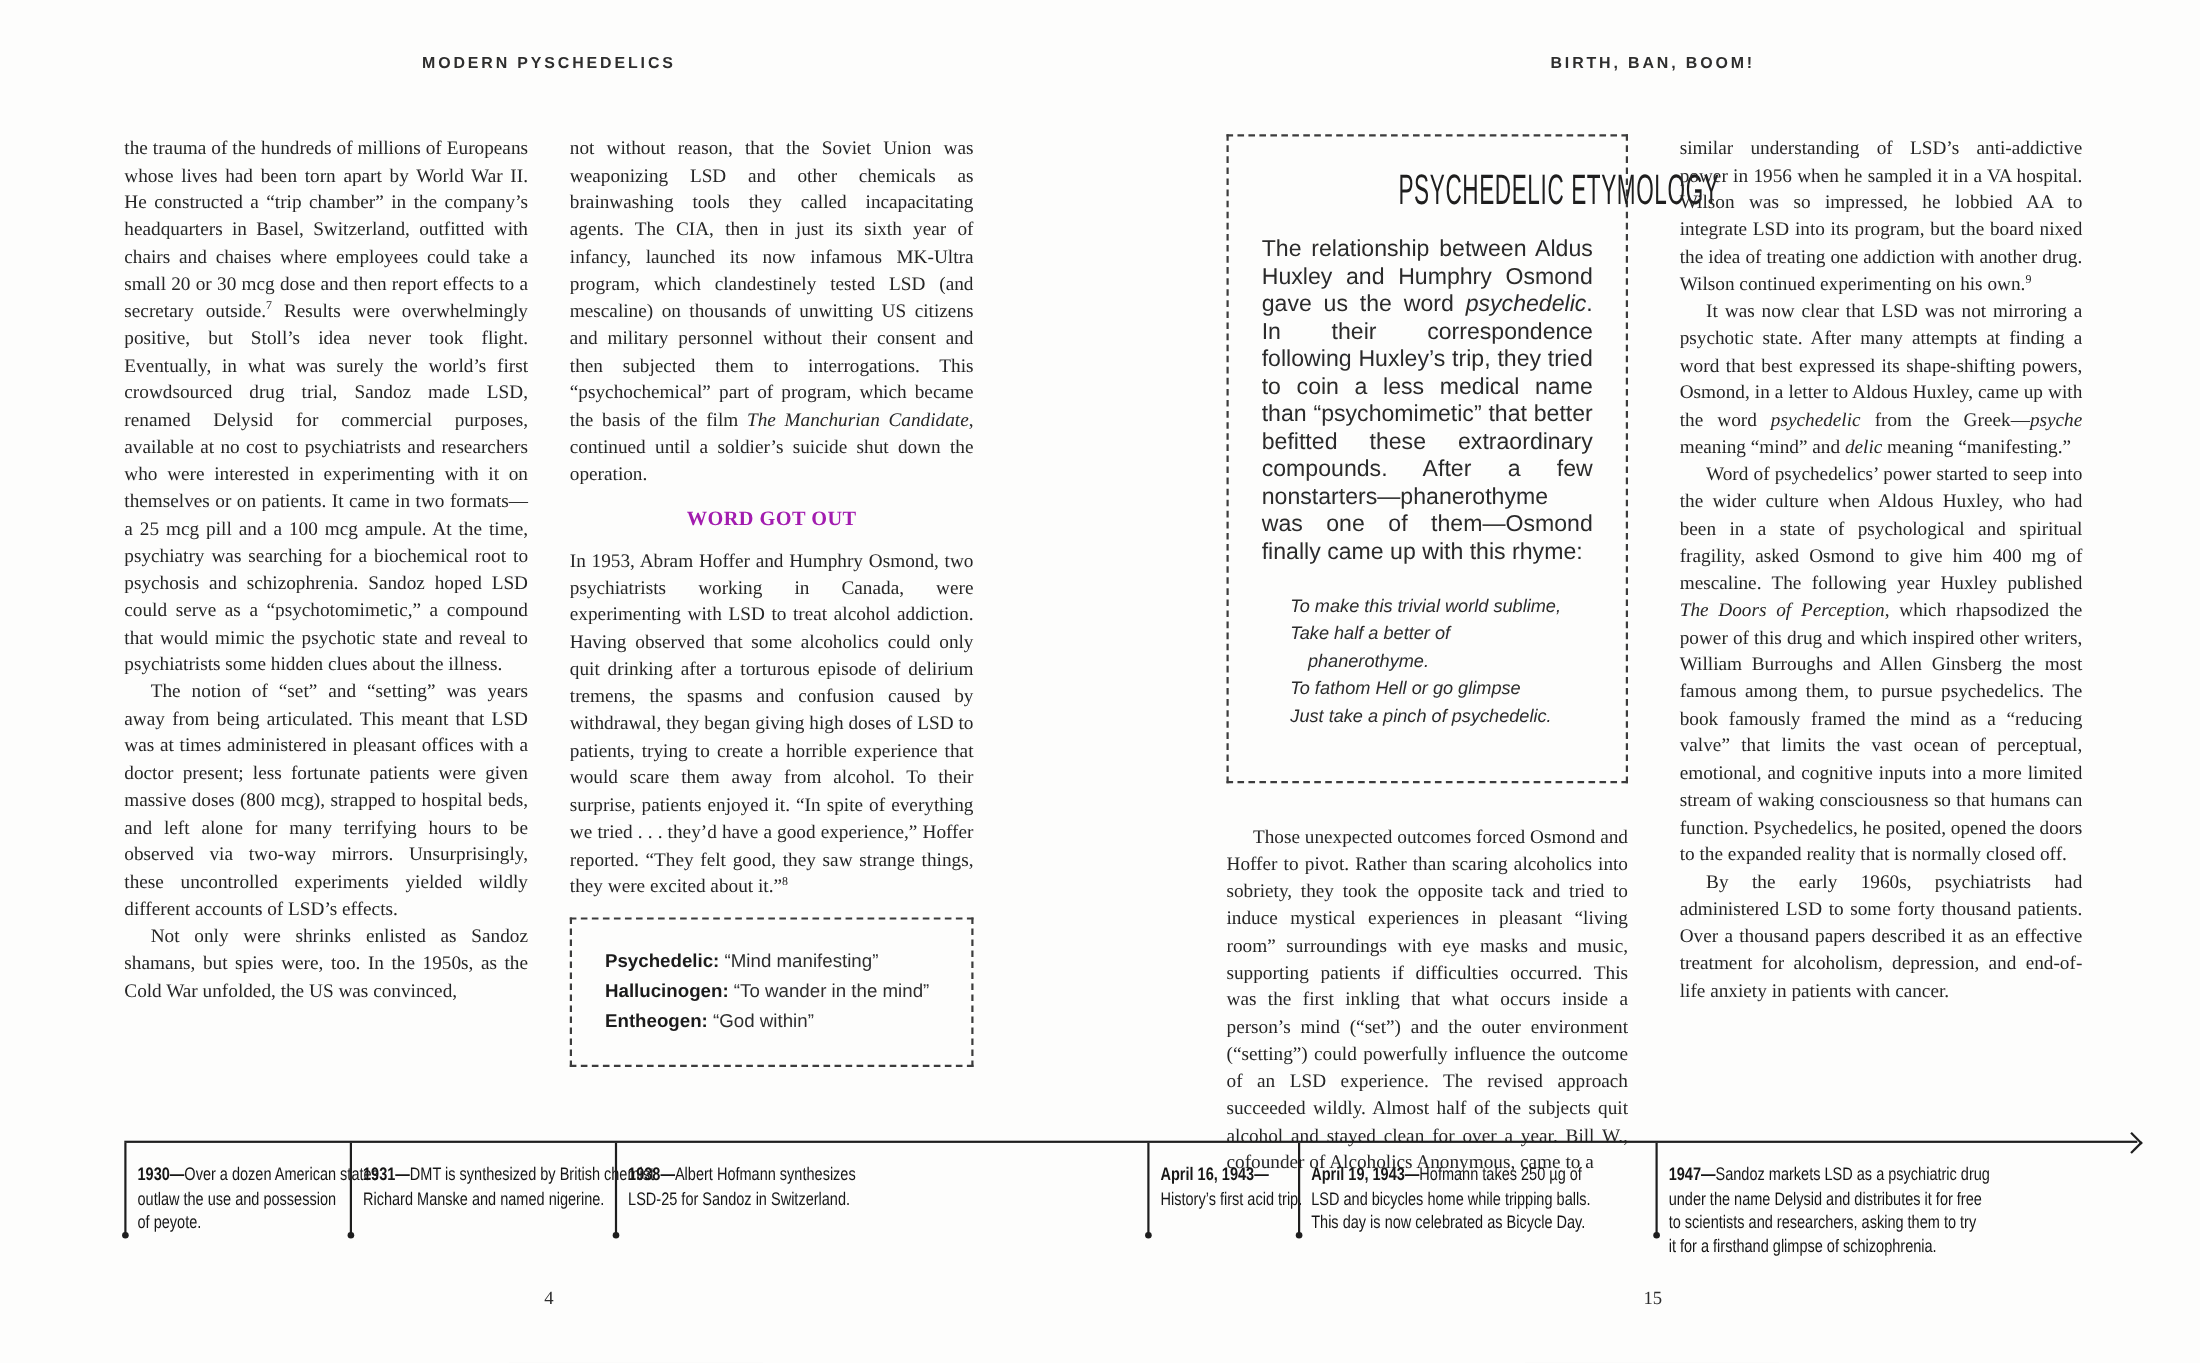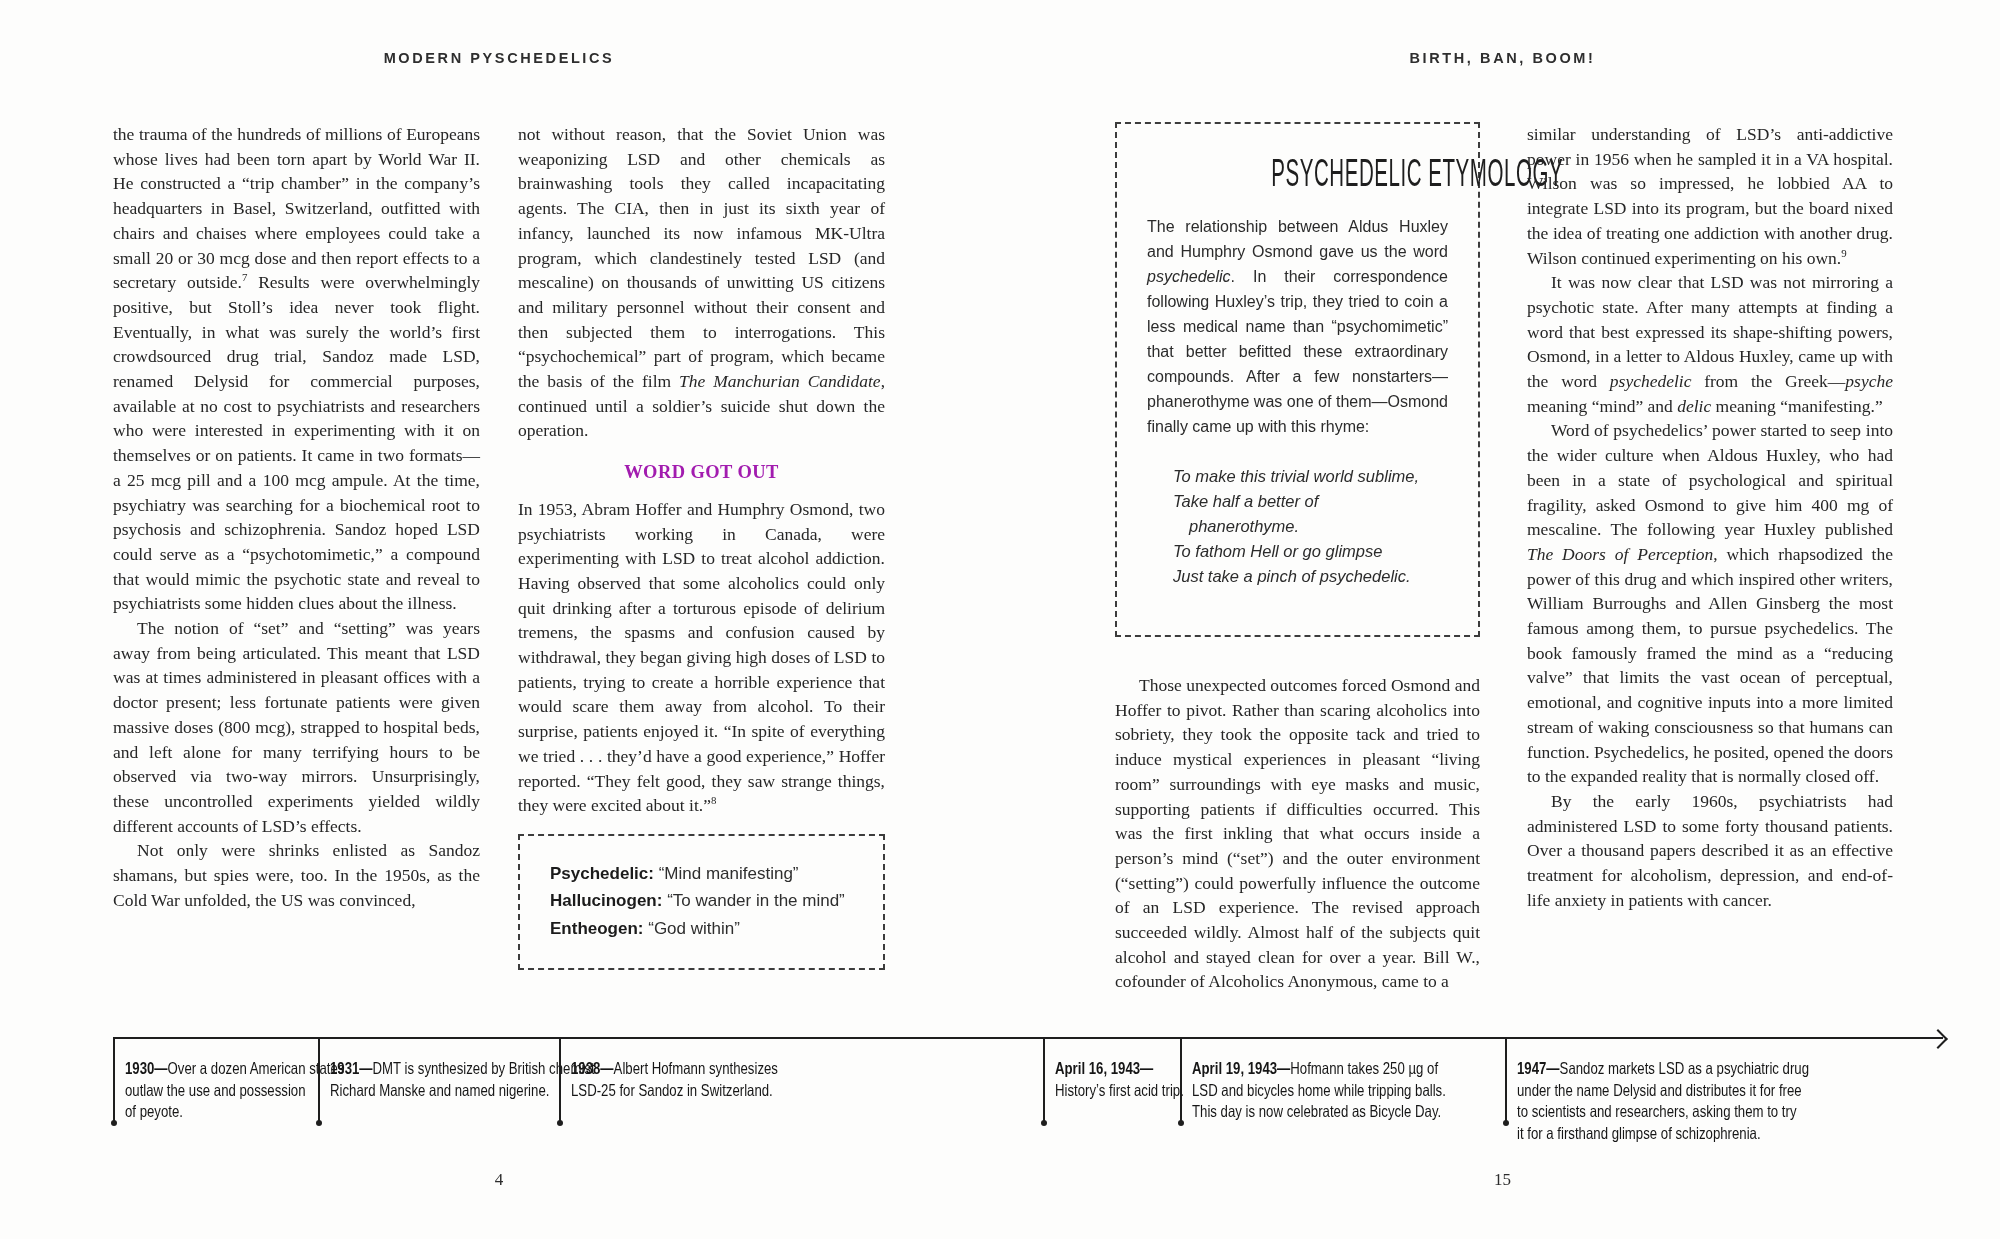--- a/index.html
+++ b/index.html
@@ -35,21 +35,21 @@
   .etym-box {
     border:2px dashed #3c3c3c; padding:22px 30px 24px; margin-bottom:36px;
     font-family:"Liberation Sans", sans-serif; text-align:left;
   }
   .etym-title-wrap { text-align:left; margin:6px 0 20px; }
   .etym-title {
     display:inline-block; font-size:38px; line-height:42px; font-weight:400;
     letter-spacing:1px; white-space:nowrap; color:#1e1e1e;
     transform:scale(0.54,1.02); transform-origin:center;
   }
-  .etym-body { font-size:16px; line-height:25px; text-align:justify; color:#2b2b2b; }
+  .etym-body { font-size:21px; line-height:25px; text-align:justify; color:#2b2b2b; }
   .rhyme { margin:25px 0 22px 26px; font-style:italic; font-size:16.5px; line-height:25px; color:#2b2b2b; }
   .rhyme-line.indent { padding-left:16px; }
 
   .def-box {
     border:2px dashed #3c3c3c; margin-top:16px; padding:24px 10px 26px 30px;
     font-family:"Liberation Sans", sans-serif; font-size:17px; line-height:27.5px;
     color:#2e2e2e; text-align:left;
   }
   .def-term { font-weight:700; color:#1b1b1b; }
 

